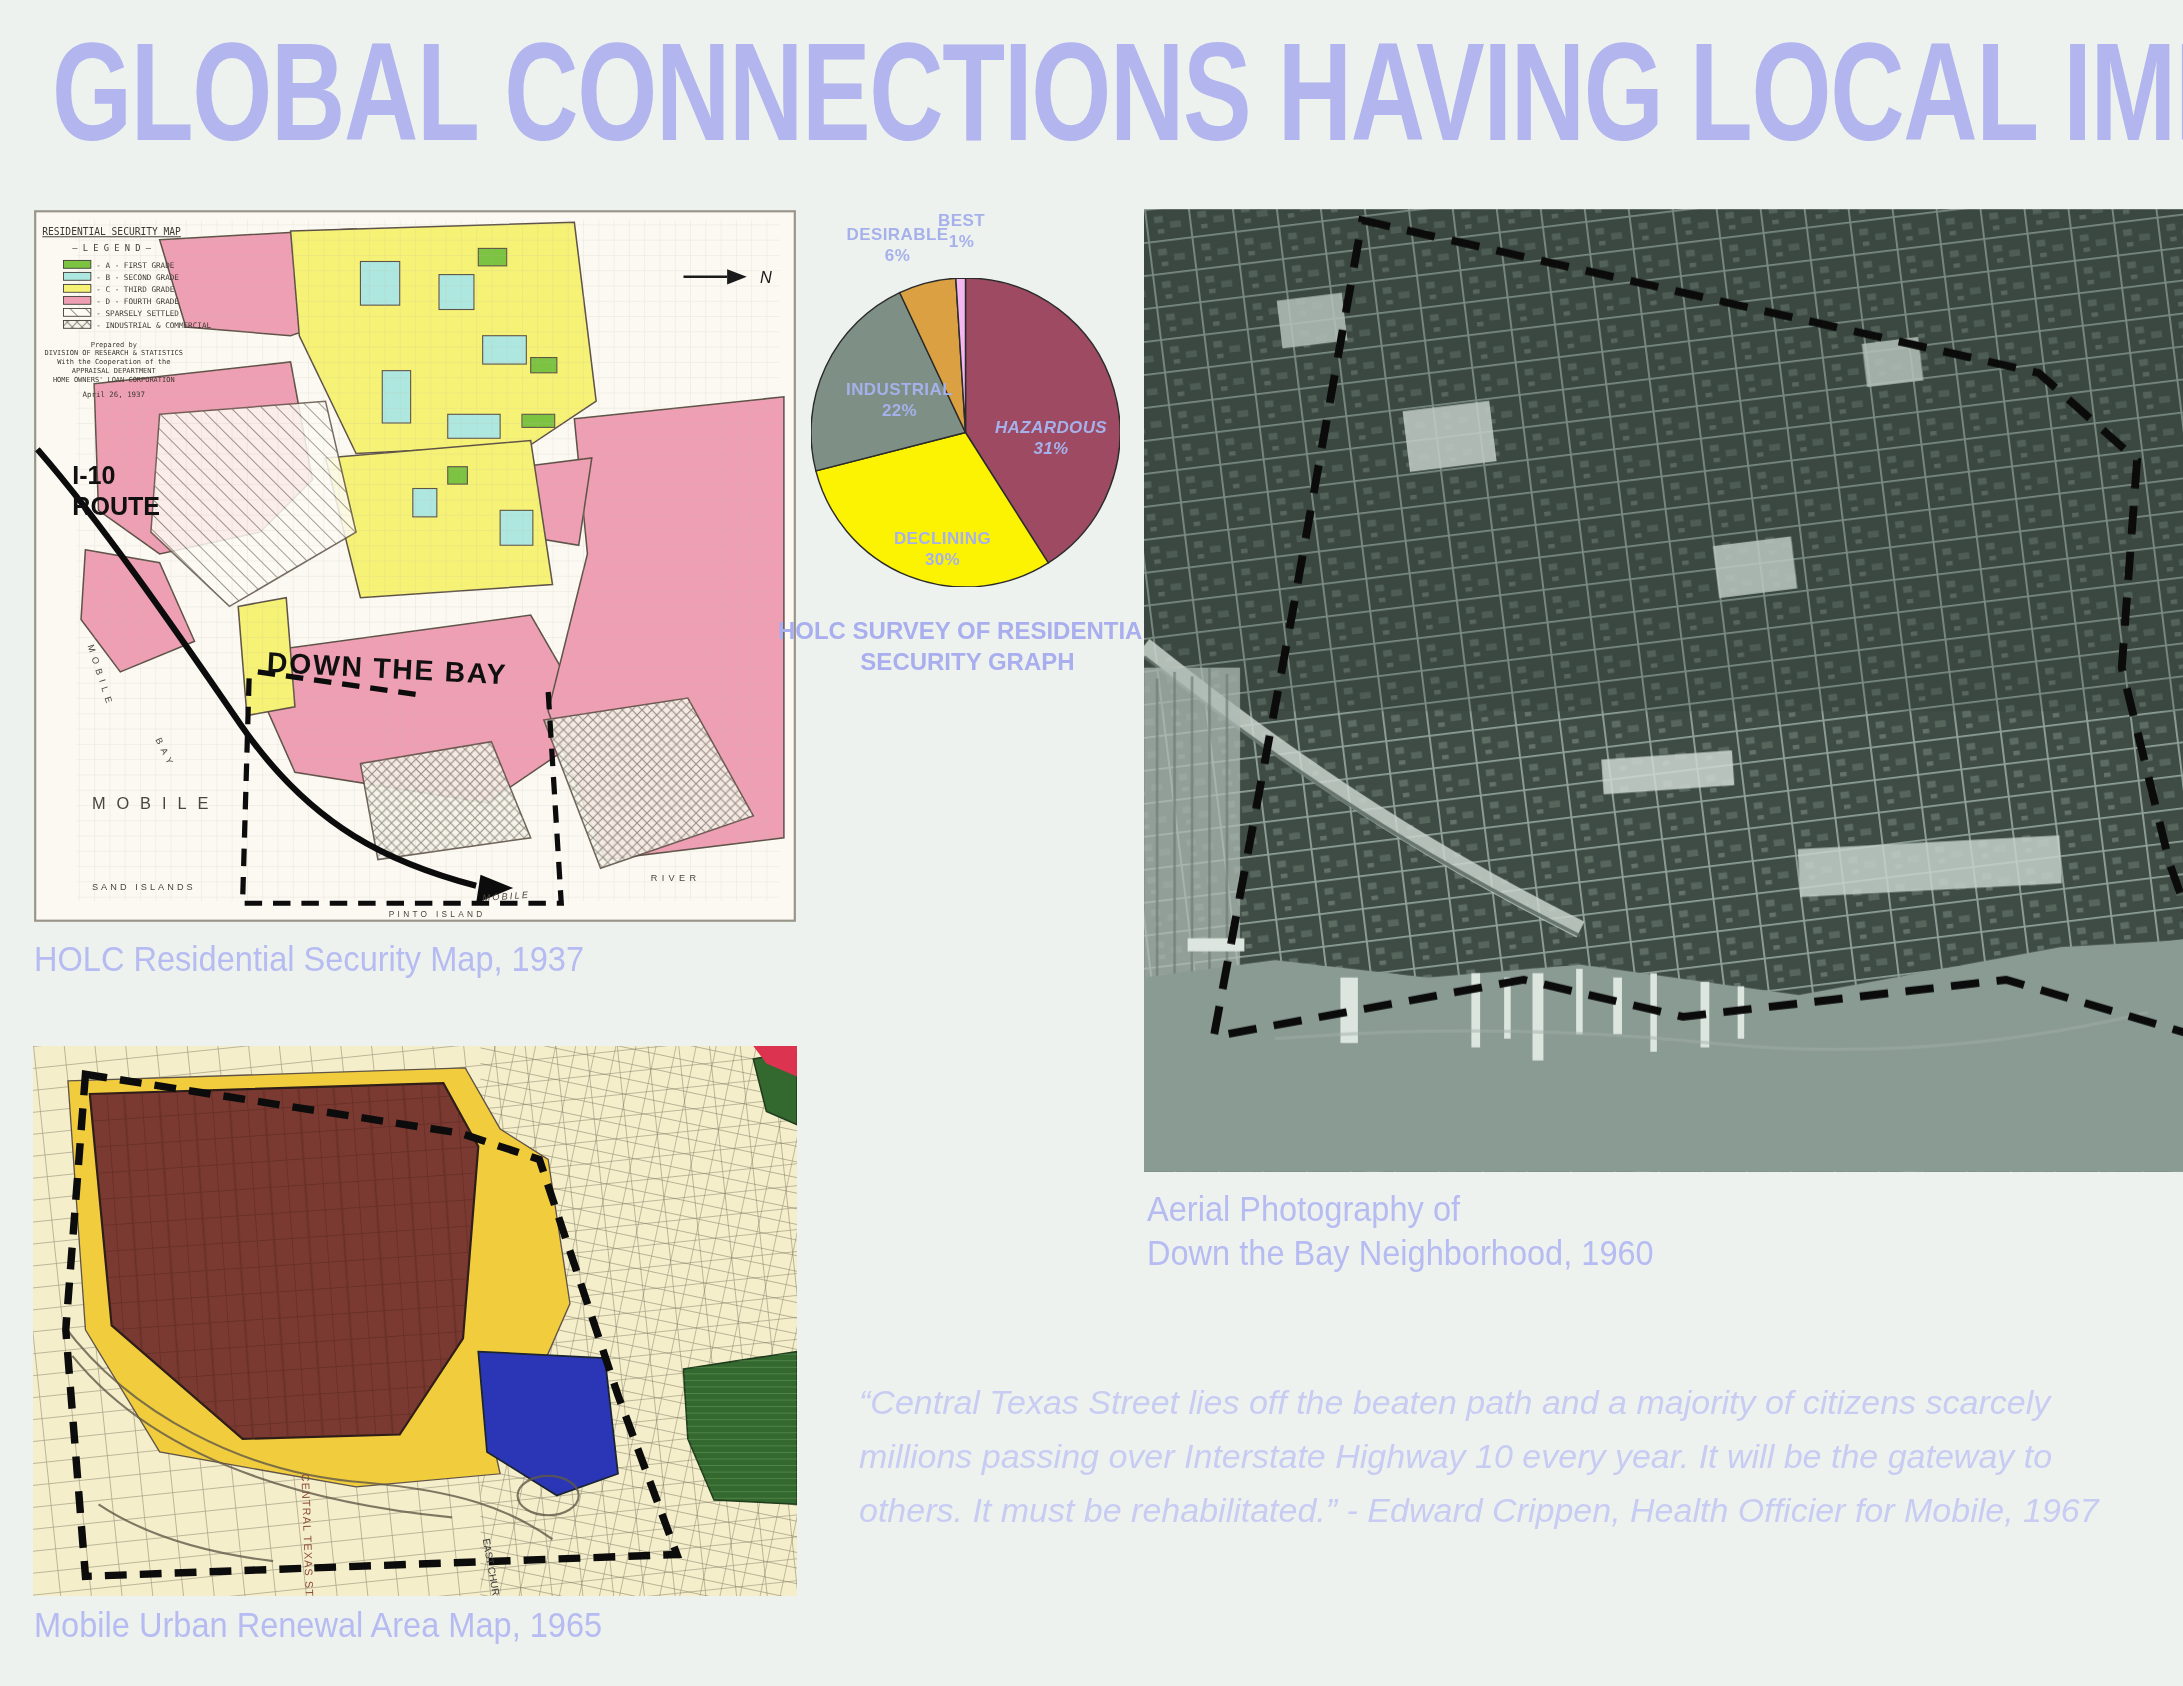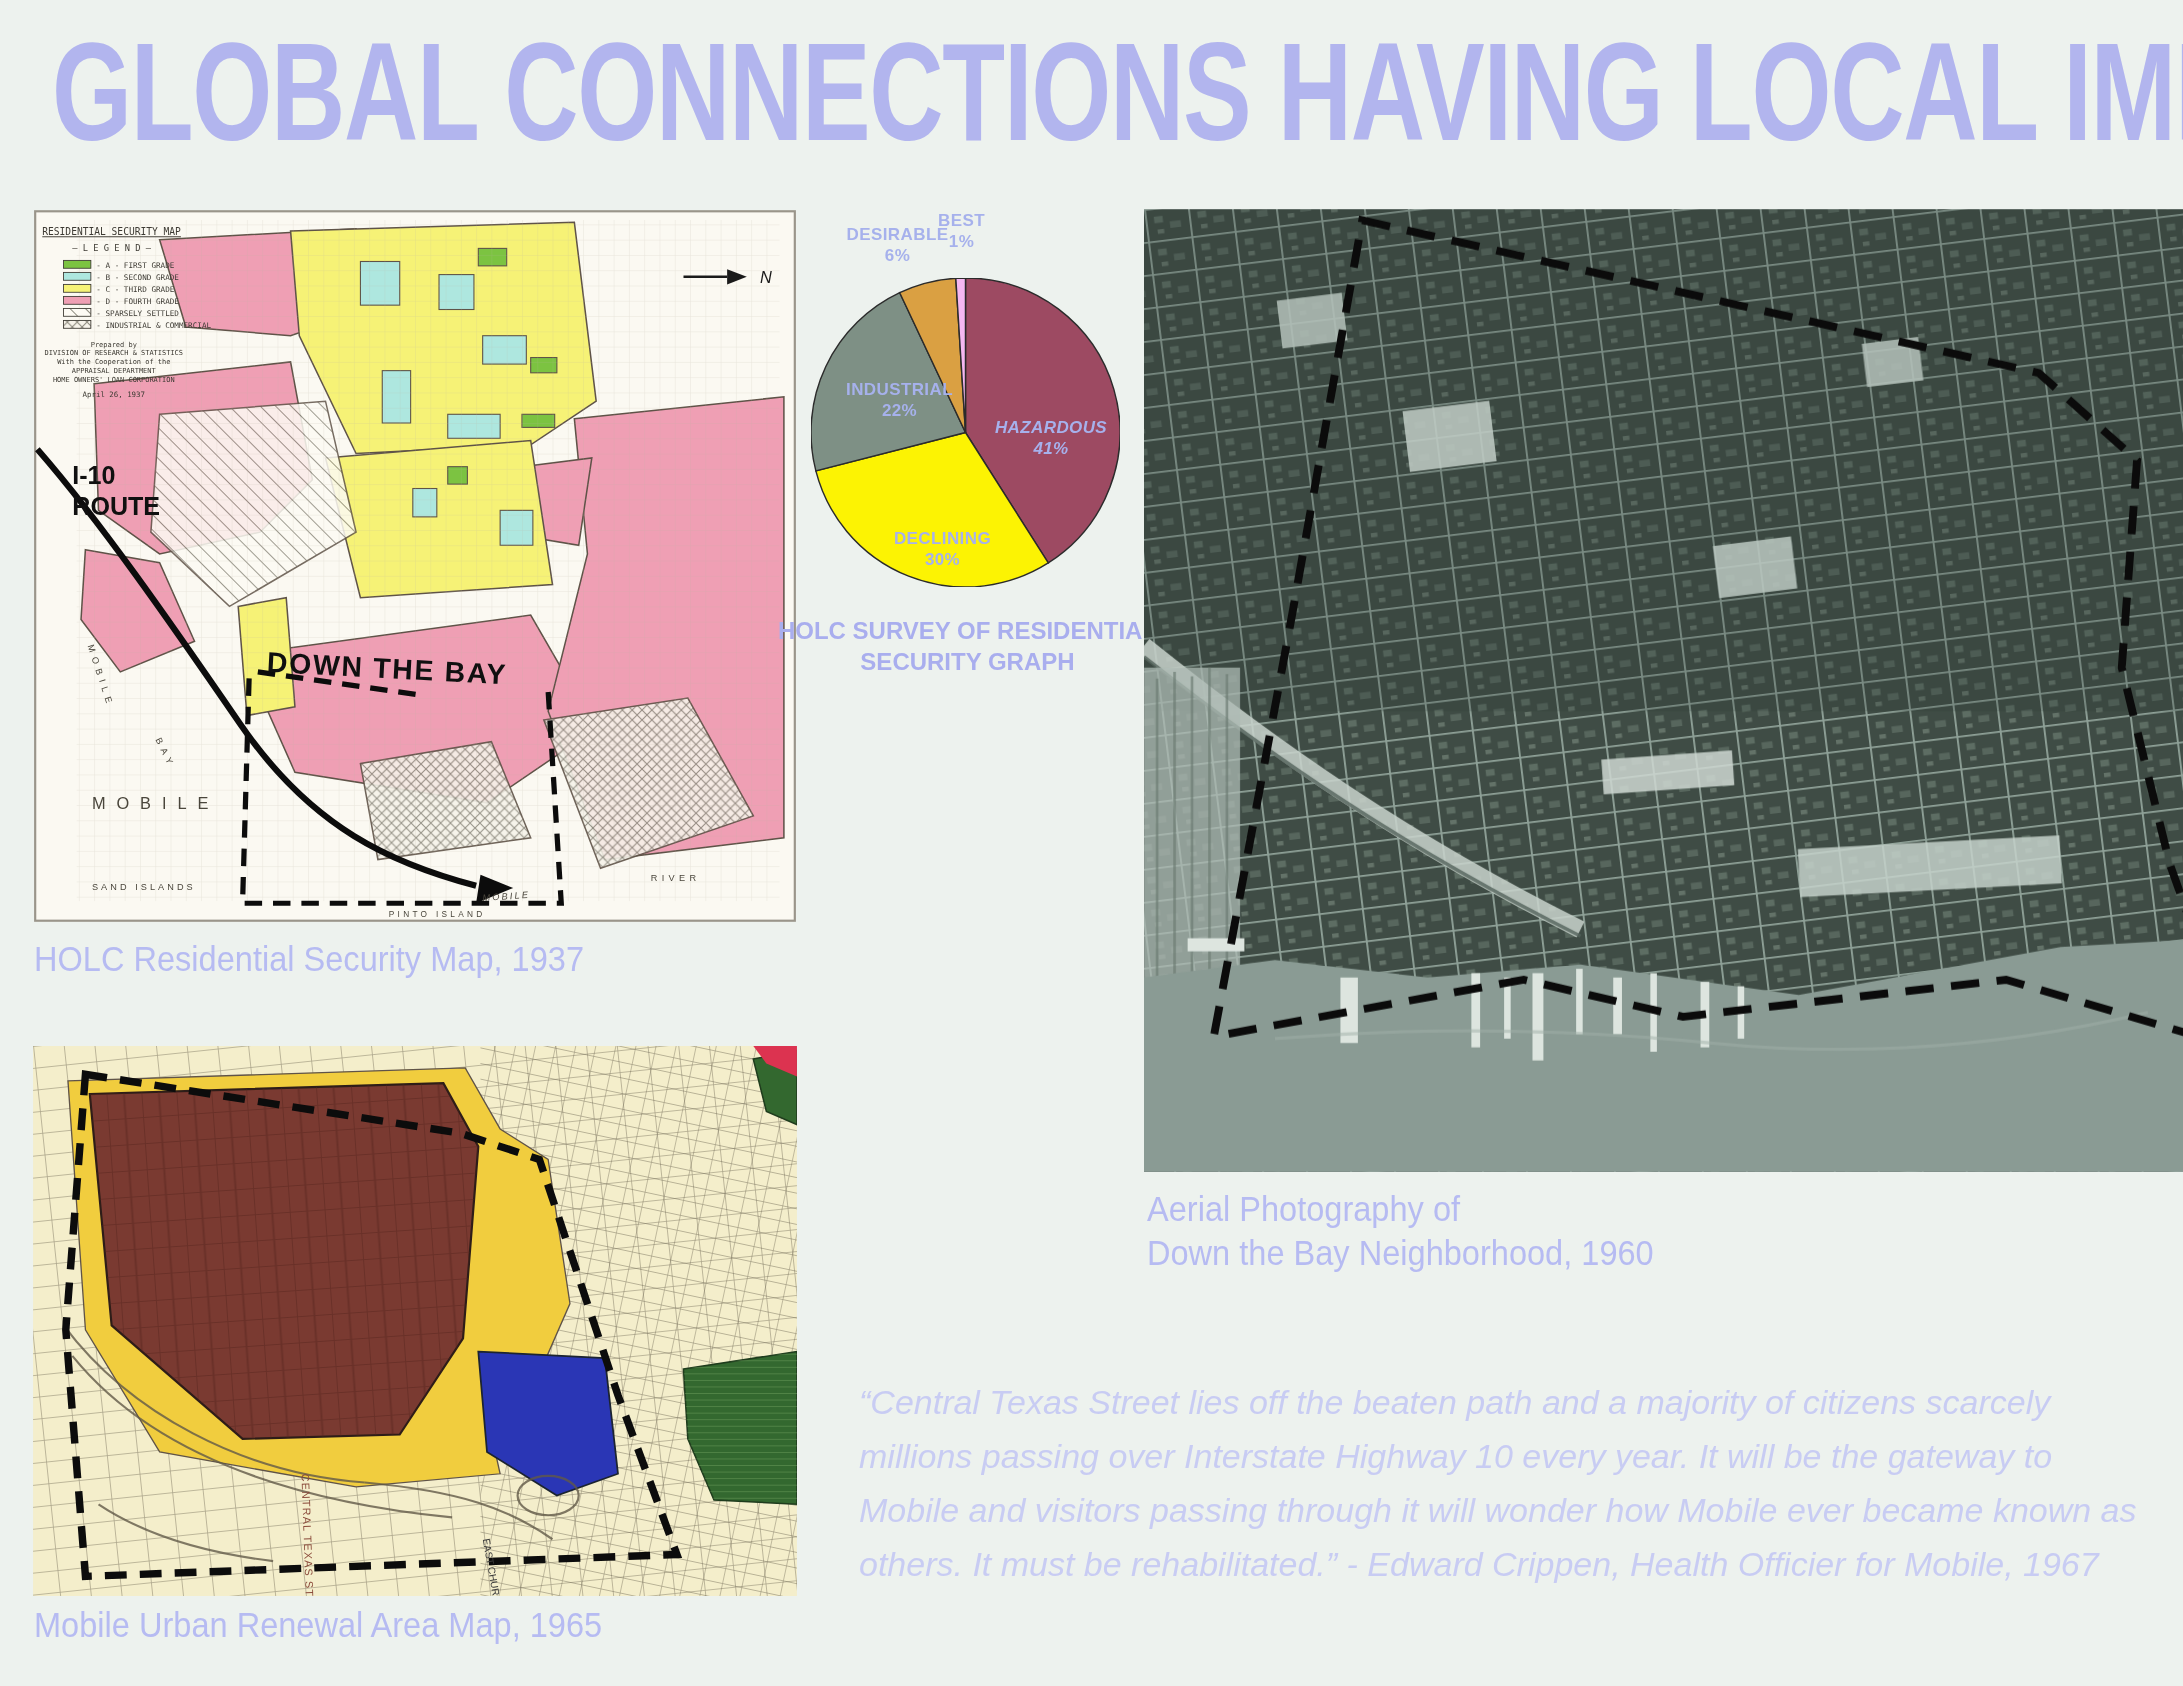--- a/index.html
+++ b/index.html
@@ -149,21 +149,21 @@
   <div class="pie-label" style="left:810px;top:224px;width:175px;">
     <div>DESIRABLE</div>
     <div>6%</div>
   </div>
   <div class="pie-label" style="left:812px;top:379px;width:175px;">
     <div>INDUSTRIAL</div>
     <div>22%</div>
   </div>
   <div class="pie-label" style="left:955px;top:417px;width:192px;font-style:italic;">
     <div>HAZARDOUS</div>
-    <div>41%</div>
+    <div>31%</div>
   </div>
   <div class="pie-label" style="left:855px;top:528px;width:175px;">
     <div>DECLINING</div>
     <div>30%</div>
   </div>
   <div class="pie-caption">
     <div>HOLC SURVEY OF RESIDENTIAL</div>
     <div>SECURITY GRAPH</div>
   </div>
 
@@ -257,18 +257,17 @@
       <text x="206" y="226" font-size="4.6" fill="#3a3a3a" transform="rotate(80 206 226)">EAST CHURCH ST. PROJECT</text>
     </svg>
   </div>
   <div class="caption" style="left:34px;top:1603px;">
     <div>Mobile Urban Renewal Area Map, 1965</div>
   </div>
 
   <div class="quote">
     <div>“Central Texas Street lies off the beaten path and a majority of citizens scarcely</div>
     <div>millions passing over Interstate Highway 10 every year. It will be the gateway to</div>
-    <div>Mobile and visitors passing through it will wonder how Mobile ever became known as</div>
     <div>others. It must be rehabilitated.” - Edward Crippen, Health Officier for Mobile, 1967</div>
   </div>
 
 </div>
 
 
 </body></html>

